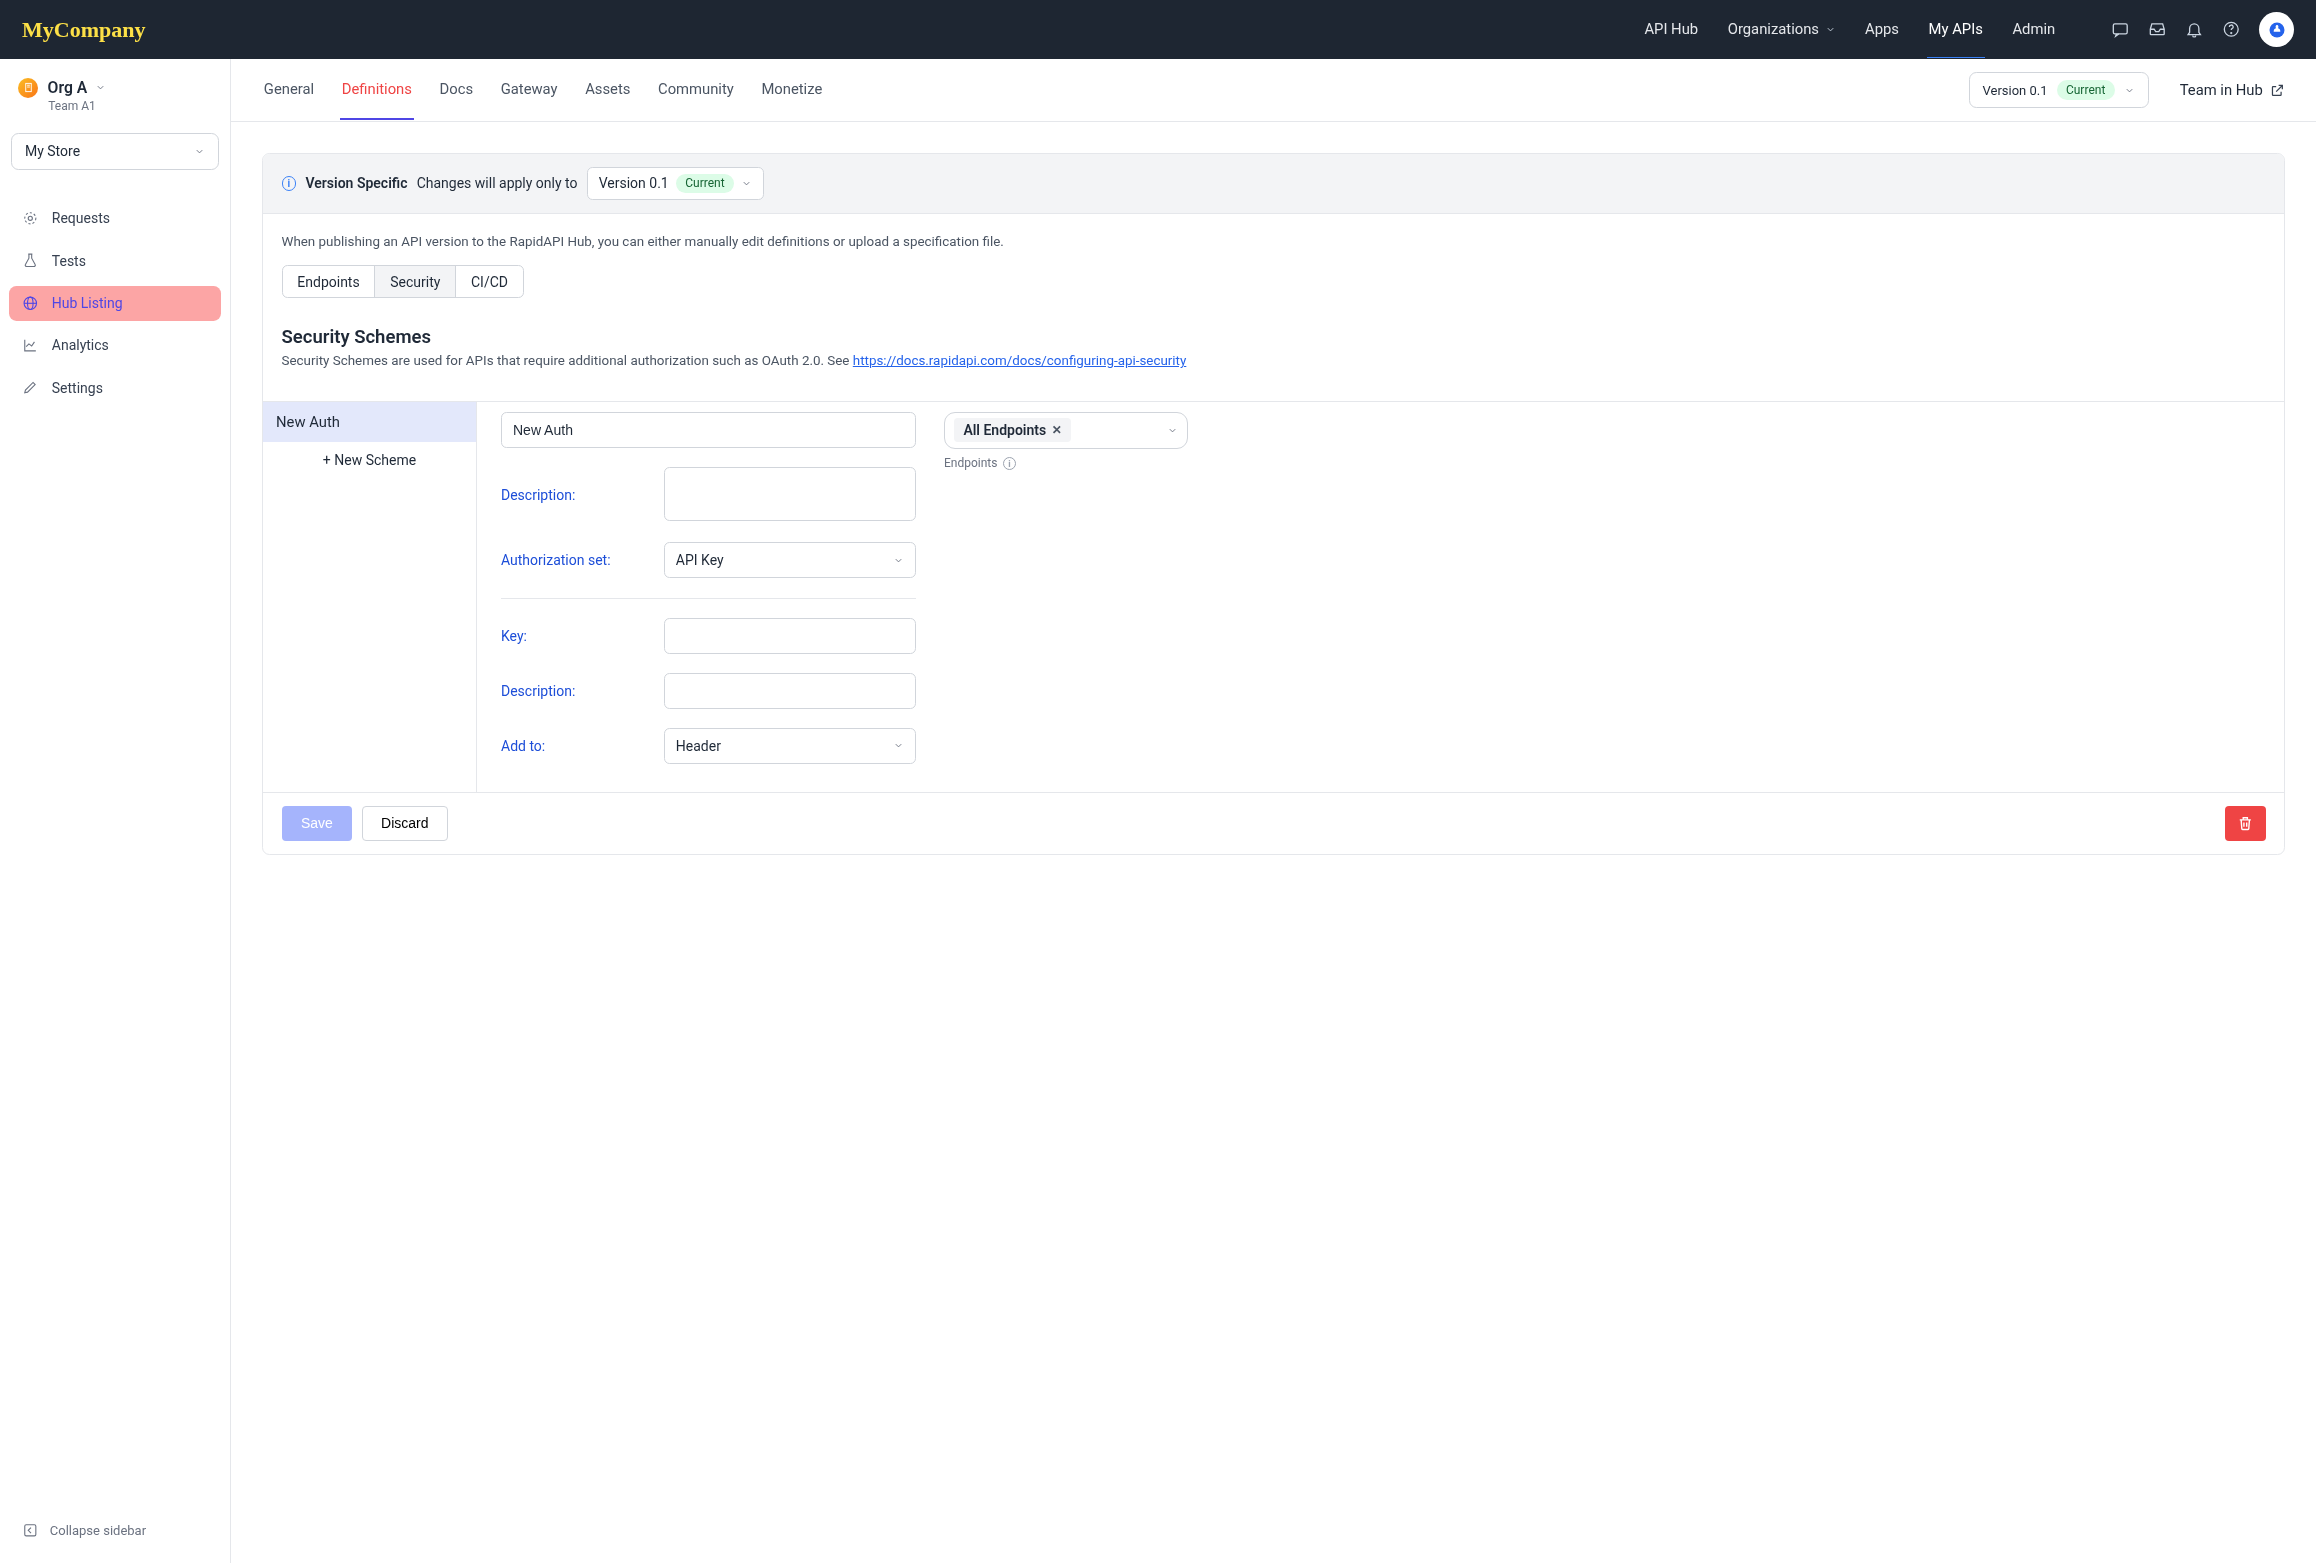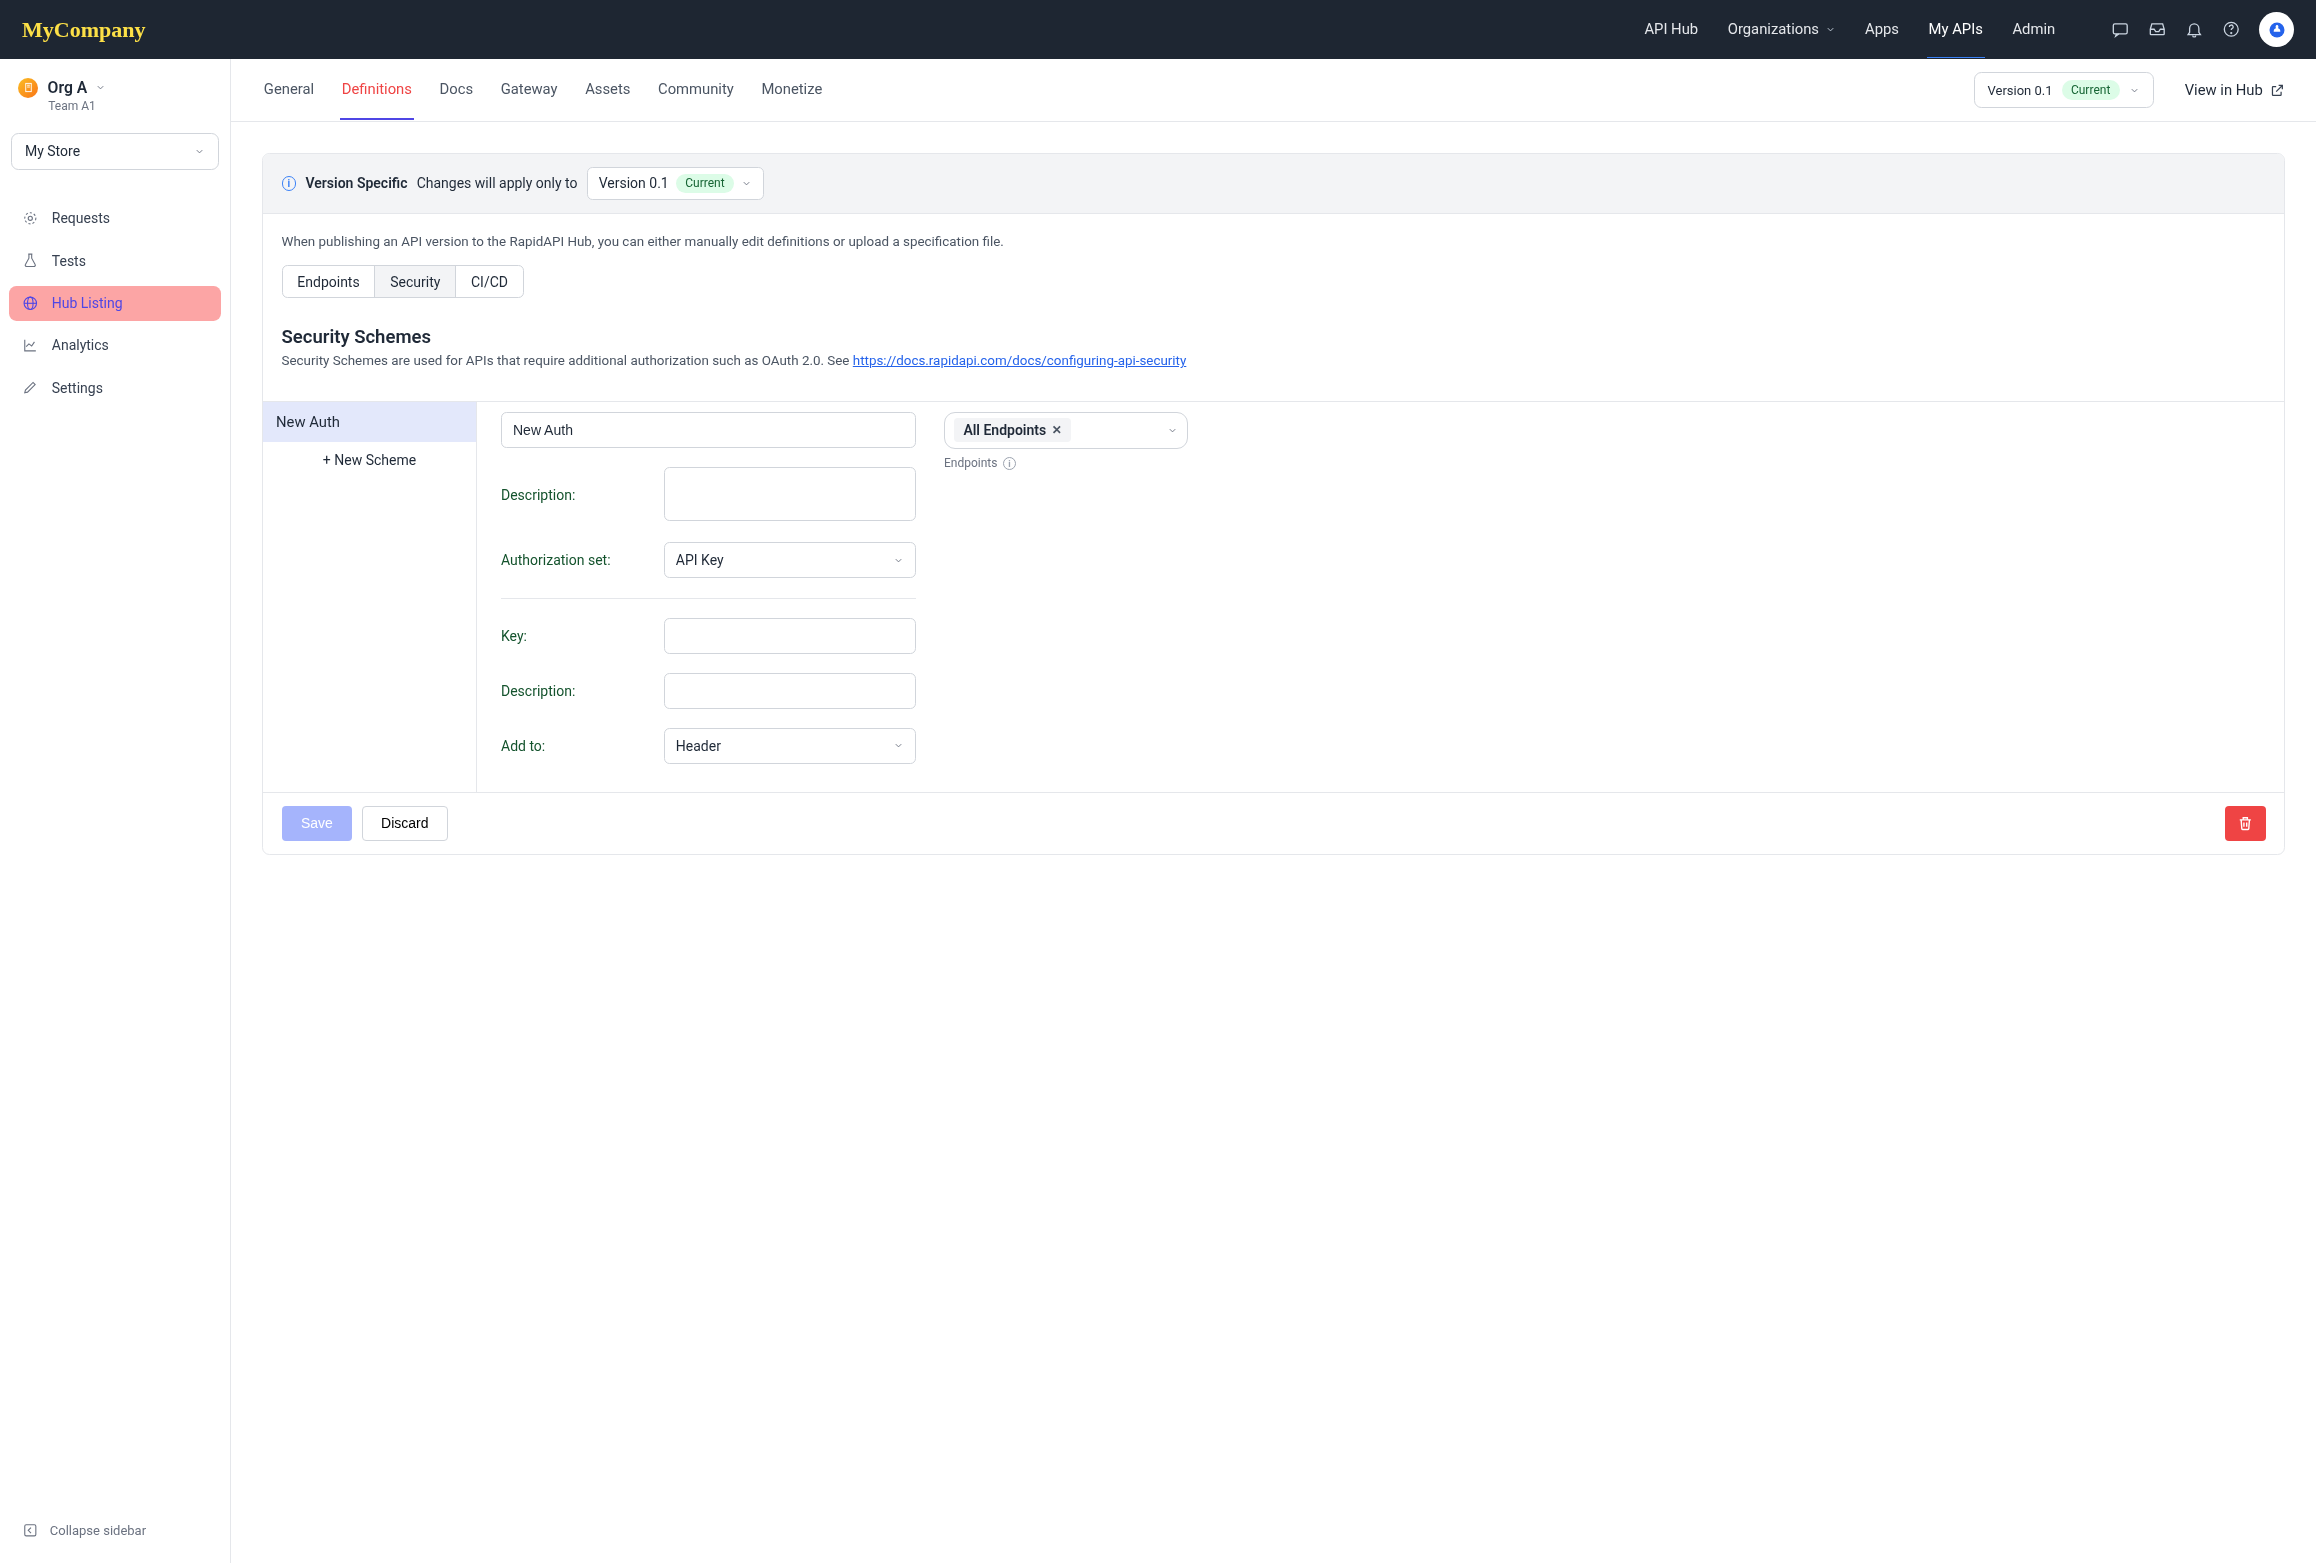--- a/index.html
+++ b/index.html
@@ -339,21 +339,21 @@
     }
     .form-row {
       display: flex;
       align-items: center;
       margin-top: 18.5px;
       gap: 14.8px;
     }
     .form-row label {
       width: 148px;
       font-size: 14px;
-      color: #14532d;
+      color: #1d4ed8;
     }
     .form-row .field { flex: 1; position: relative; }
     .textarea {
       height: 54px;
       resize: none;
     }
     .divider {
       border-top: 0.9px solid #e5e7eb;
       margin: 20px 0 5.5px 0;
     }
@@ -555,21 +555,21 @@
         <div class="tab">Monetize</div>
       </div>
       <div class="version-select">
         <span>Version 0.1</span>
         <span class="badge">Current</span>
         <svg class="chev" viewBox="0 0 24 24">
             <polyline points="6 9 12 15 18 9"></polyline>
           </svg>
       </div>
       <div class="view-hub">
-        <span>View in Hub</span>
+        <span>Team in Hub</span>
         <svg width="14.8" height="14.8" viewBox="0 0 24 24" fill="none" stroke="#374151" stroke-width="2">
             <path d="M14 4h6v6"></path>
             <path d="M20 4L10 14"></path>
             <path d="M18 14v5a1 1 0 0 1-1 1H5a1 1 0 0 1-1-1V7a1 1 0 0 1 1-1h5"></path>
           </svg>
       </div>
     </div>
 
     <div class="panel-wrap">
       <div class="panel">

